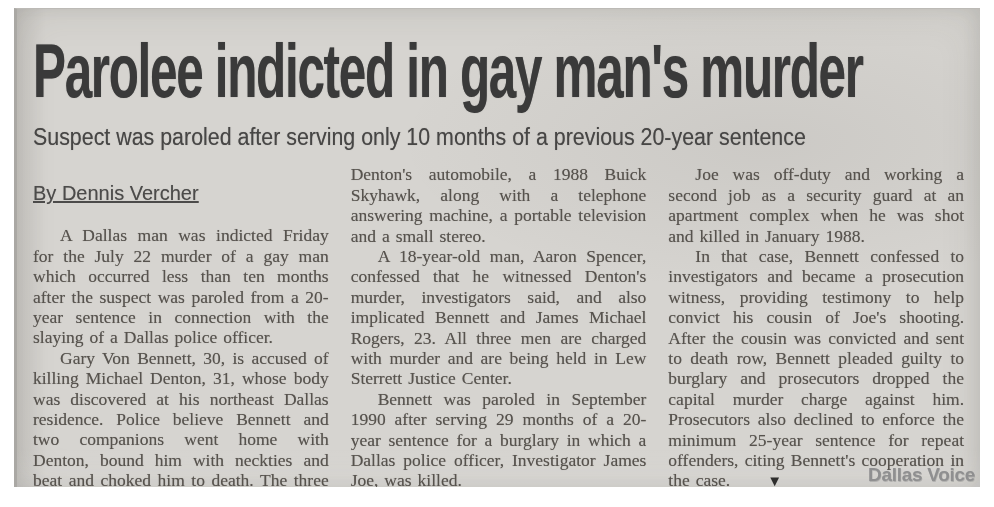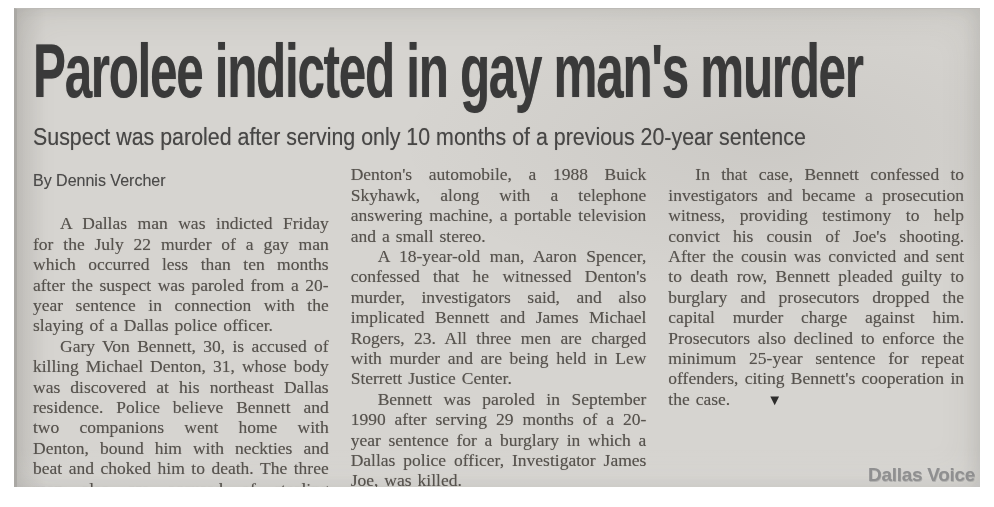--- a/index.html
+++ b/index.html
@@ -64,25 +64,26 @@
 
   .columns {
     display: flex;
     gap: 22px;
     margin: 14px 16px 0 16px;
   }
   .col { flex: 1 1 0; min-width: 0; }
 
   .byline {
     font-family: "Liberation Sans", sans-serif;
-    font-size: 16px;
+    font-size: 20px;
     line-height: 26px;
     color: #4c4b4a;
-    margin: 4px 0 19px 0;
+    margin: 16px 0 19px 0;
     text-shadow: 0 0 0.7px rgba(76,75,74,0.45);
+    text-decoration: underline;
   }
 
   .col p {
     margin: 0;
     font-size: 17.5px;
     line-height: 20.4px;
     color: var(--ink, #57534e);
     text-align: justify;
     word-spacing: 1.6px;
     text-shadow: 0 0 0.7px rgba(87,83,78,0.55);
@@ -128,20 +129,21 @@
         <p class="indent jlast">Gary Von Bennett, 30, is accused of killing Michael Denton, 31, whose body was discovered at his northeast Dallas residence. Police believe Bennett and two companions went home with Denton, bound him with neckties and beat and choked him to death. The three men also are accused of stealing</p>
       </div>
 
       <div class="col">
         <p>Denton's automobile, a 1988 Buick Skyhawk, along with a telephone answering machine, a portable television and a small stereo.</p>
         <p class="indent">A 18-year-old man, Aaron Spencer, confessed that he witnessed Denton's murder, investigators said, and also implicated Bennett and James Michael Rogers, 23. All three men are charged with murder and are being held in Lew Sterrett Justice Center.</p>
         <p class="indent">Bennett was paroled in September 1990 after serving 29 months of a 20-year sentence for a burglary in which a Dallas police officer, Investigator James Joe, was killed.</p>
       </div>
 
       <div class="col">
+        <p class="indent">Joe was off-duty and working a second job as a security guard at an apartment complex when he was shot and killed in January 1988.</p>
         <p class="indent"><span>In that case, Bennett confessed to investigators and became a prosecution witness, providing testimony to help convict his cousin of Joe's shooting. After the cousin was convicted and sent to death row, Bennett pleaded guilty to burglary and prosecutors dropped the capital murder charge against him. Prosecutors also declined to enforce the minimum 25-year sentence for repeat offenders, citing Bennett's cooperation in the case.</span><span class="end-marker">▼</span></p>
       </div>
 
     </div>
 
     <div class="credit">Dallas Voice</div>
   </div>
 </div>
 
 </body></html>

